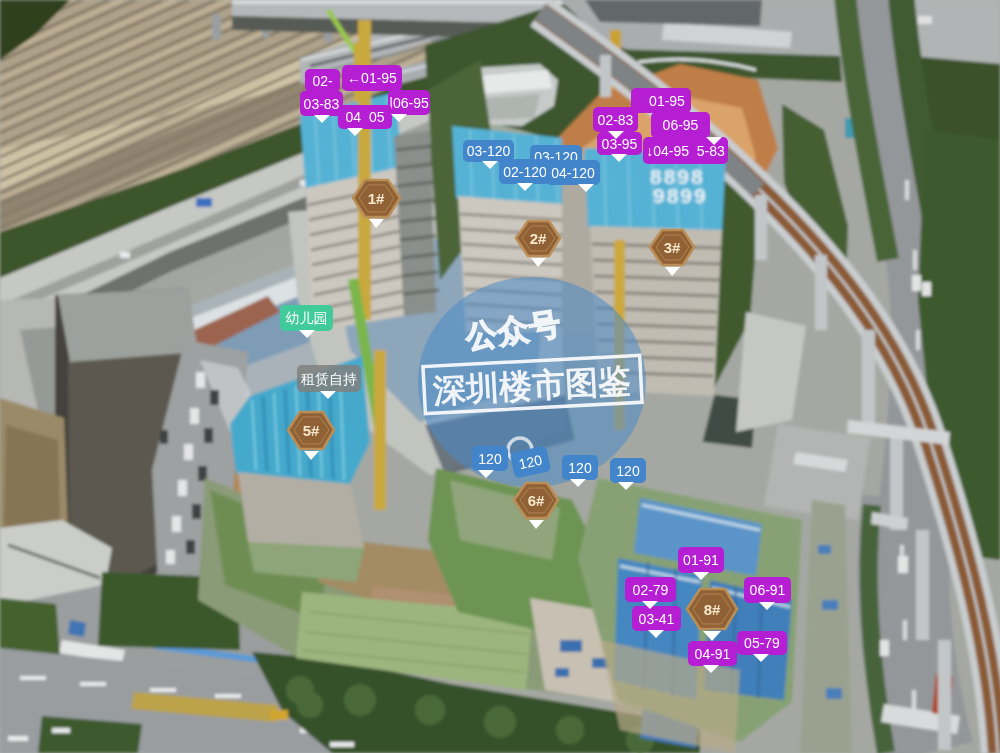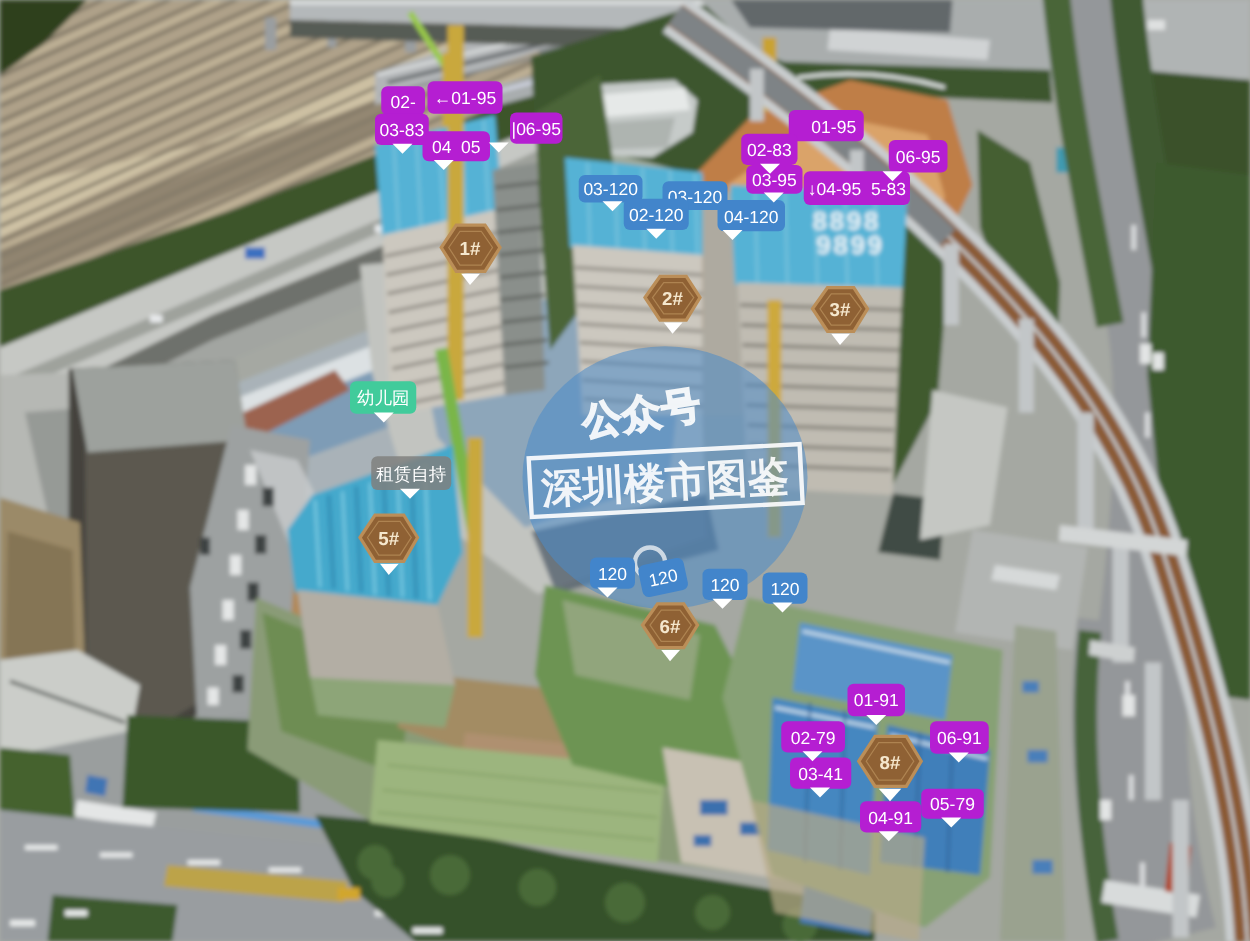--- a/index.html
+++ b/index.html
@@ -571,55 +571,55 @@
 </svg>
 
 <div class="lbl pur" style="left:305px;top:69px;width:35px;height:23px;">02-</div>
 
 <div class="lbl pur" style="left:342px;top:65px;width:60px;height:26px;">←01-95</div>
 
 <div class="lbl pur" style="left:300px;top:91px;width:43px;height:25px;">03-83</div>
 
 <div class="tri" style="left:314px;top:115px;"></div>
 
-<div class="lbl pur" style="left:408px;top:90px;width:42px;height:25px;">|06-95</div>
+<div class="lbl pur" style="left:388px;top:90px;width:42px;height:25px;">|06-95</div>
 
 <div class="tri" style="left:391px;top:114px;"></div>
 
 <div class="lbl pur" style="left:338px;top:105px;width:54px;height:24px;">04&nbsp;&nbsp;05</div>
 
 <div class="tri" style="left:347px;top:128px;"></div>
 
 <div class="lbl pur" style="left:631px;top:88px;width:48px;height:25px;padding-left:12px;">01-95</div>
 
 <div class="lbl pur" style="left:593px;top:107px;width:45px;height:25px;">02-83</div>
 
 <div class="tri" style="left:608px;top:131px;"></div>
 
-<div class="lbl pur" style="left:711px;top:112px;width:47px;height:26px;">06-95</div>
+<div class="lbl pur" style="left:651px;top:112px;width:59px;height:26px;">06-95</div>
 
 <div class="tri" style="left:706px;top:137px;"></div>
 
 <div class="lbl pur" style="left:597px;top:132px;width:45px;height:23px;">03-95</div>
 
 <div class="tri" style="left:611px;top:154px;"></div>
 
 <div class="lbl pur" style="left:643px;top:137px;width:85px;height:27px;">↓04-95&nbsp;&nbsp;5-83</div>
 
 <div class="lbl blu" style="left:463px;top:140px;width:51px;height:22px;">03-120</div>
 
 <div class="tri" style="left:482px;top:161px;"></div>
 
 <div class="lbl blu" style="left:530px;top:145px;width:52px;height:23px;">03-120</div>
 
 <div class="lbl blu" style="left:499px;top:159px;width:52px;height:25px;">02-120</div>
 
 <div class="tri" style="left:517px;top:183px;"></div>
 
-<div class="lbl blu" style="left:574px;top:160px;width:54px;height:25px;">04-120</div>
+<div class="lbl blu" style="left:546px;top:160px;width:54px;height:25px;">04-120</div>
 
 <div class="tri" style="left:578px;top:184px;"></div>
 
 <div class="lbl" style="left:280px;top:305px;width:53px;height:26px;background:#41cb9b;">幼儿园</div>
 
 <div class="tri" style="left:299px;top:330px;"></div>
 
 <div class="lbl" style="left:297px;top:365px;width:64px;height:27px;background:rgba(128,128,126,0.85);text-align:center;">租赁自持</div>
 
 <div class="tri" style="left:320px;top:391px;"></div>

